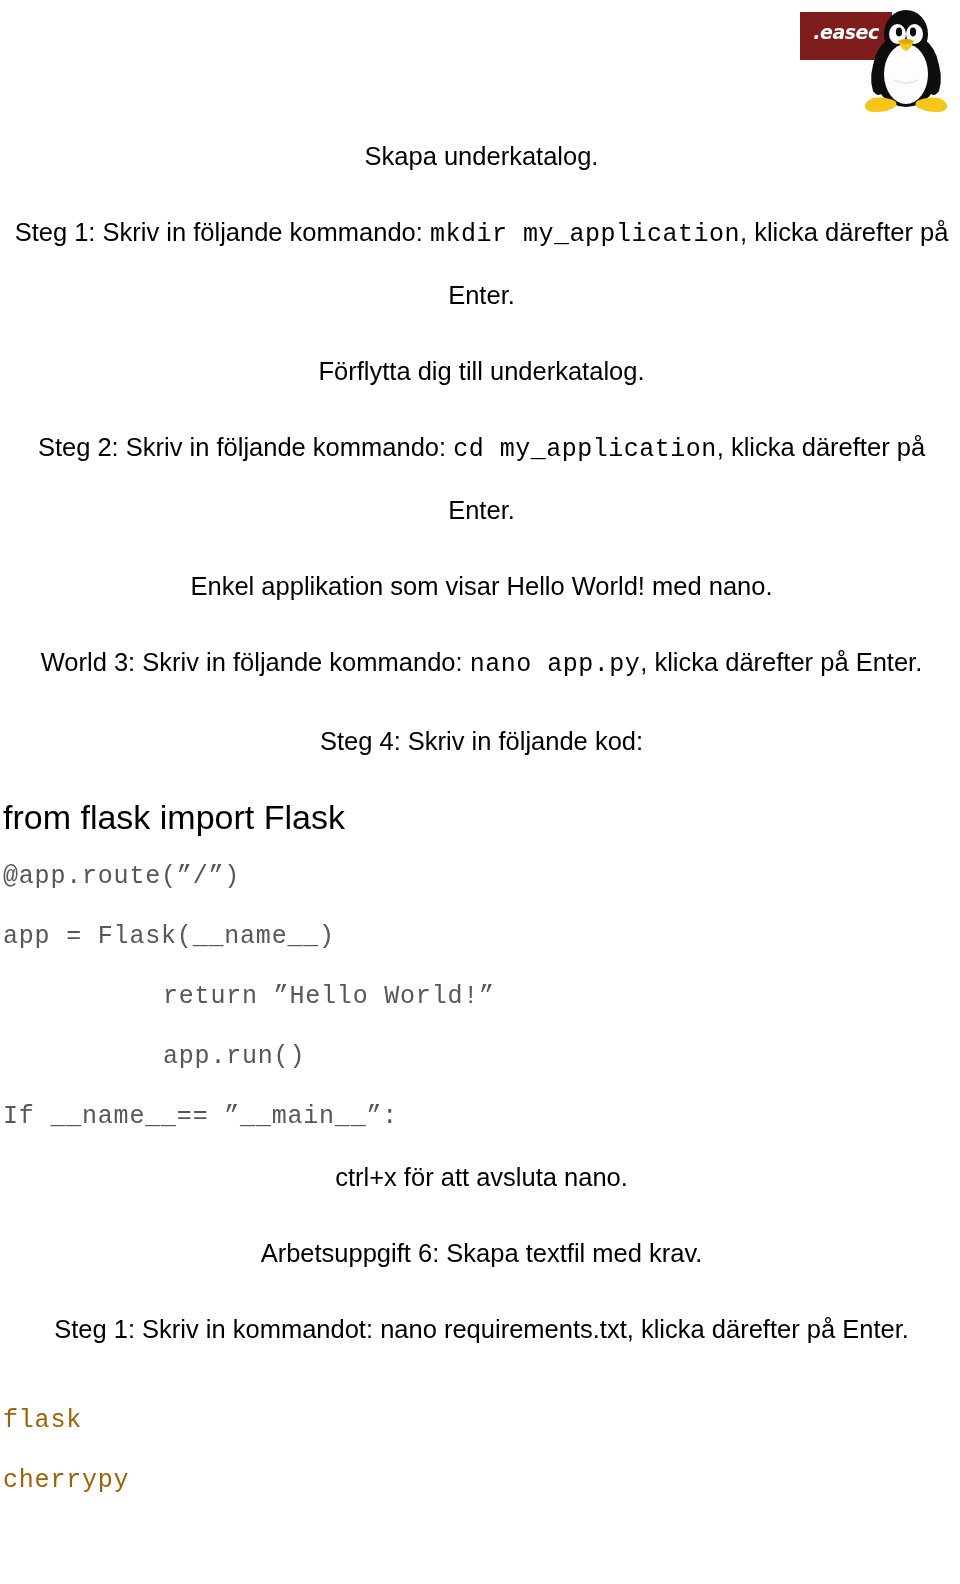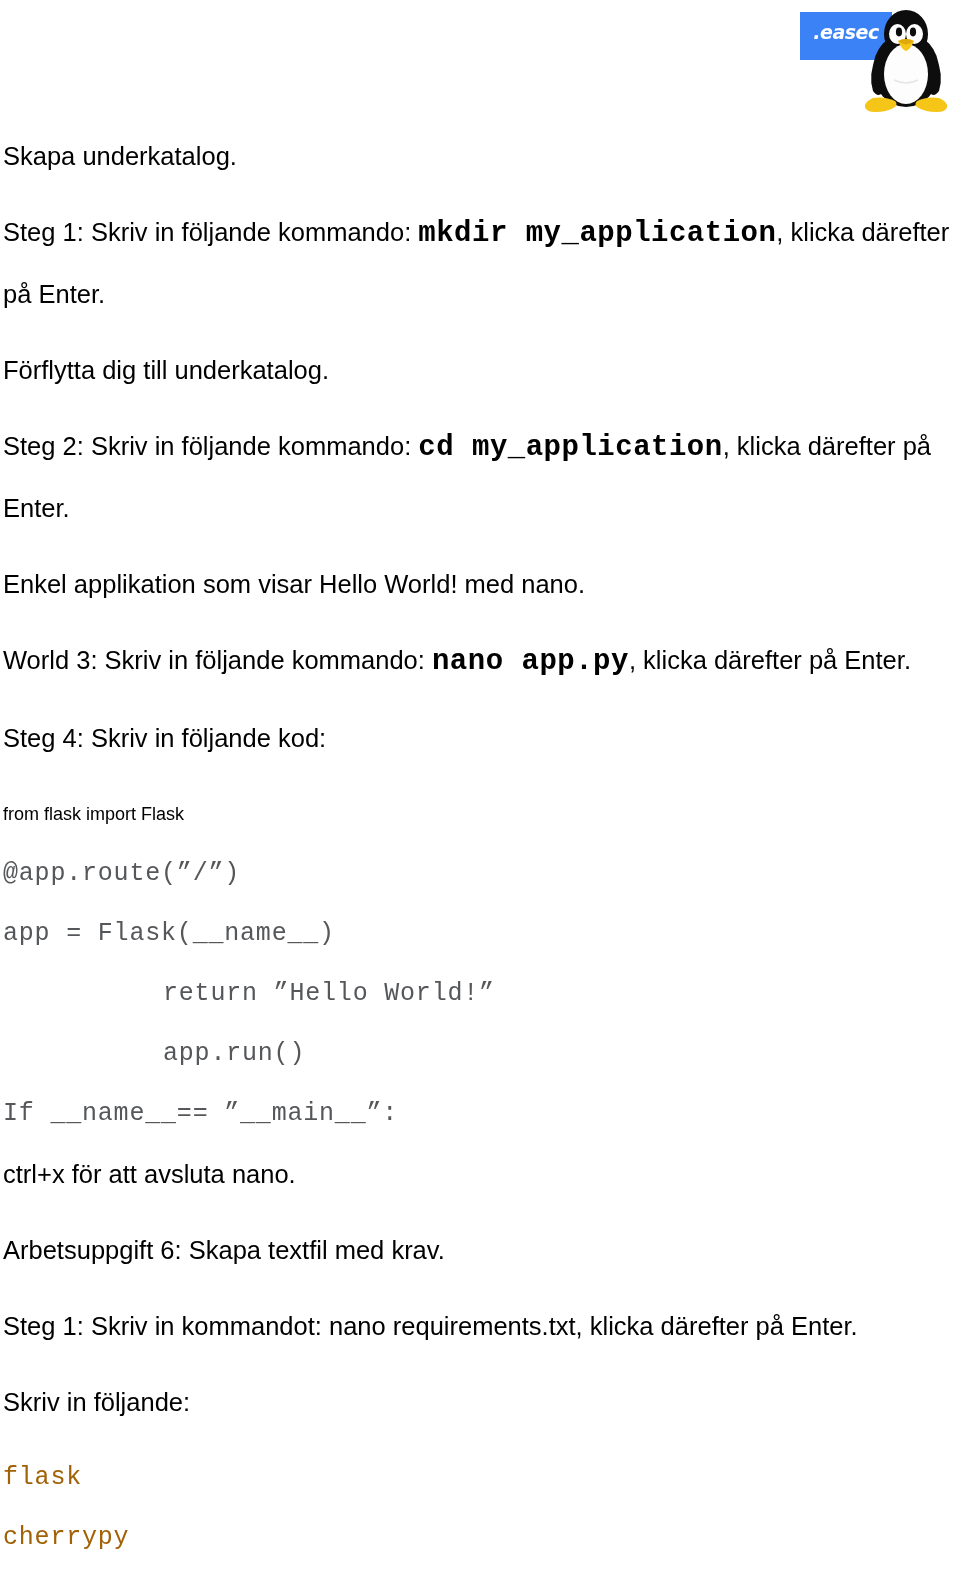--- a/index.html
+++ b/index.html
@@ -23,21 +23,21 @@
     left: 795px;
     width: 160px;
     height: 105px;
   }
   .logo-red-box {
     position: absolute;
     left: 5px;
     top: 4px;
     width: 92px;
     height: 48px;
-    background: #3b82f6;
+    background: #7f1d1d;
   }
   .logo-red-box .logo-word {
     position: absolute;
     left: 0;
     right: 0;
     top: 11px;
     text-align: center;
     color: #ffffff;
     font-family: "DejaVu Sans", sans-serif;
     font-size: 19px;
@@ -60,44 +60,45 @@
     left: 3px;
     top: 126px;
     width: 957px;
   }
 
   .para {
     font-size: 25.5px;
     line-height: 60px;
     color: #000000;
     white-space: nowrap;
+    text-align: center;
   }
   .para.wrap { white-space: normal; }
 
   .gap-sm { height: 16px; }
 
   .mono-inline {
     font-family: "Liberation Mono", "DejaVu Sans Mono", monospace;
-    font-weight: bold;
-    font-size: 29px;
+    font-weight: normal;
+    font-size: 25px;
     letter-spacing: 0.5px;
   }
 
   .code-line {
     font-family: "Liberation Mono", "DejaVu Sans Mono", monospace;
     font-size: 25px;
     line-height: 60px;
     color: #55575a;
     white-space: pre;
     letter-spacing: 0.8px;
   }
   .code-line.sans {
     font-family: "Liberation Sans", sans-serif;
     color: #000000;
-    font-size: 18px;
+    font-size: 34px;
     letter-spacing: 0;
   }
   .code-line.indent { padding-left: 160px; }
   .code-line.indent2 { padding-left: 160px; }
 
   .req-line {
     font-family: "Liberation Mono", "DejaVu Sans Mono", monospace;
     font-size: 25px;
     line-height: 60px;
     color: #a16207;
@@ -169,21 +170,20 @@
     <div class="code-line">If __name__== ”__main__”:</div>
   </div>
 
   <div class="para">ctrl+x för att avsluta nano.</div>
   <div class="gap-sm"></div>
 
   <div class="para">Arbetsuppgift 6: Skapa textfil med krav.</div>
   <div class="gap-sm"></div>
   <div class="para">Steg 1: Skriv in kommandot: nano requirements.txt, klicka därefter på Enter.</div>
   <div class="gap-sm"></div>
-  <div class="para">Skriv in följande:</div>
   <div class="gap-sm"></div>
 
   <div>
     <div class="req-line">flask</div>
     <div class="req-line">cherrypy</div>
   </div>
 
 </div>
 
 </body></html>

